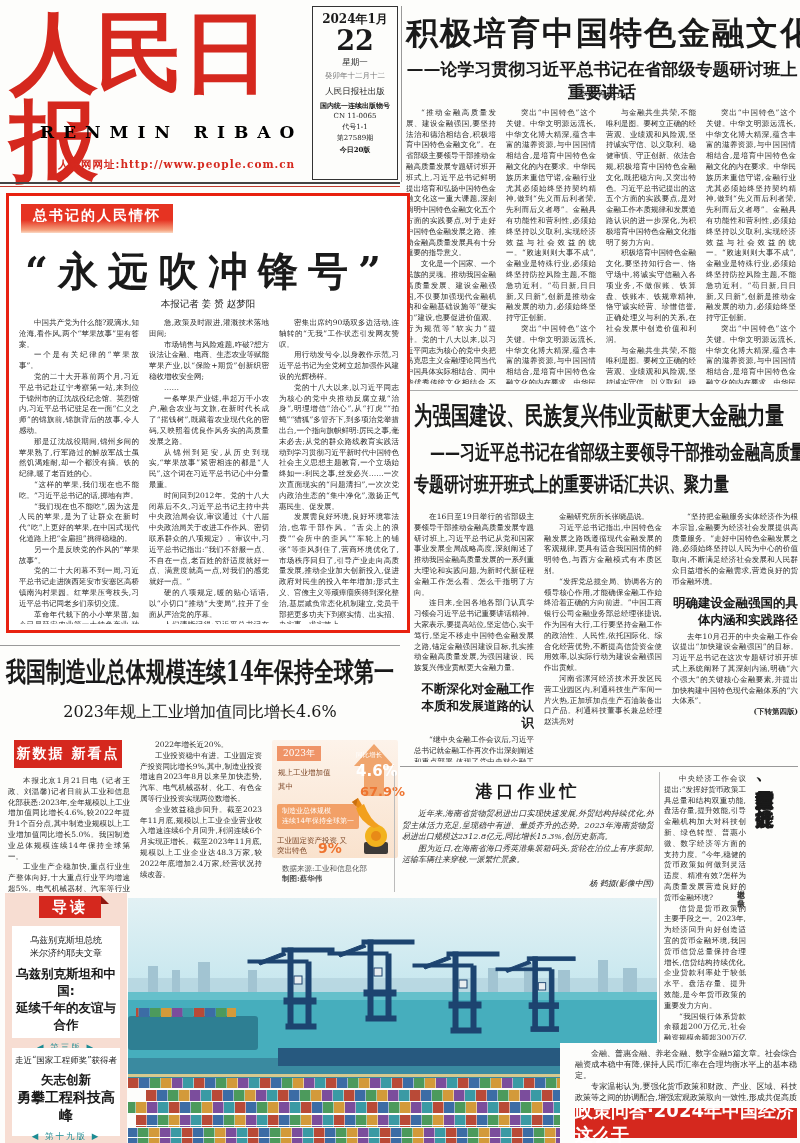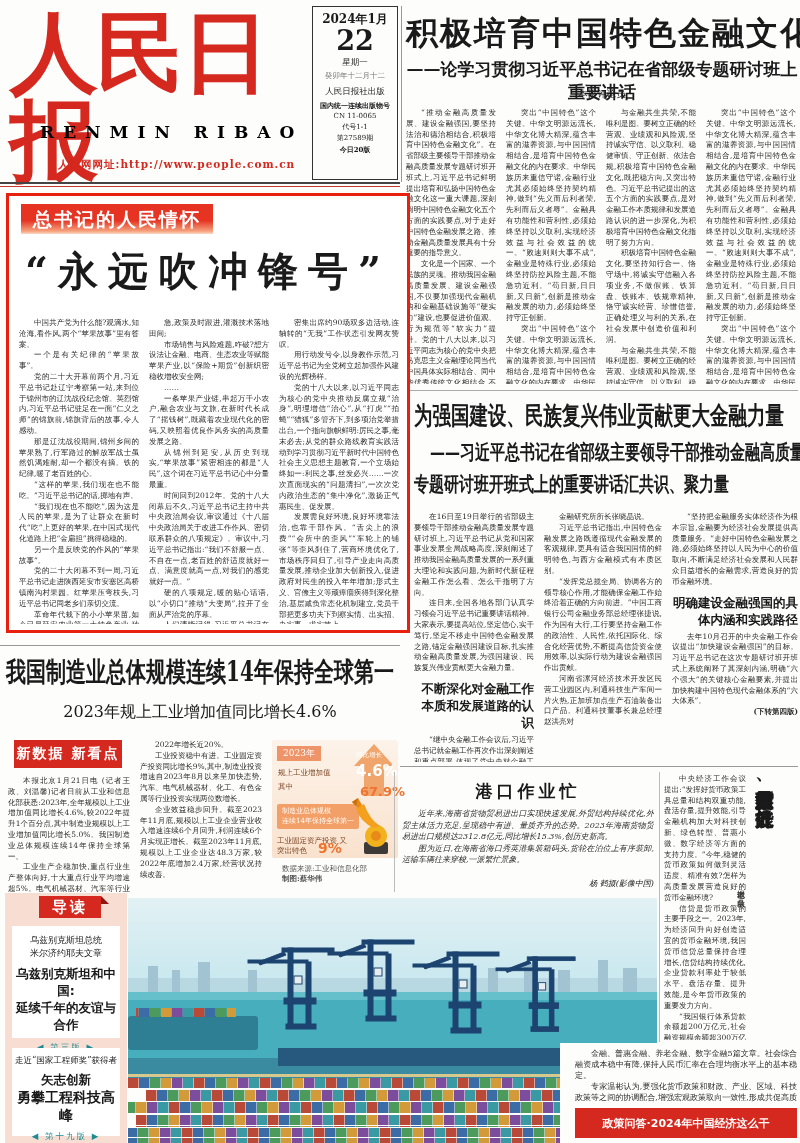--- a/index.html
+++ b/index.html
@@ -22,21 +22,21 @@
   .datebox .tiny{font-size:7px;line-height:11px;}
   
   .h-top{font-size:32px;font-weight:bold;letter-spacing:2px;white-space:nowrap;}
   .h-sub{font-weight:bold;}
   .byline{font-size:9.5px;text-align:center;color:#222;}
   .sect-sub{font-size:12.5px;font-weight:bold;text-align:right;line-height:17px;margin:6px 0 4px;}
   .stretch{display:inline-block;transform:scaleY(1.35);transform-origin:center top;white-space:nowrap;}
   
   .redbox{border:3px solid #e8210f;box-sizing:border-box;background:#fff;}
   .kicker{background:linear-gradient(#e63322 55%,#f5a07c 90%,#fbd9c5);color:#fff;font-weight:bold;
-          font-size:19px;letter-spacing:2px;padding:3px 12px 1px;display:inline-block;}
+          font-size:14px;letter-spacing:2px;padding:3px 12px 8px;display:inline-block;}
   .big-quote-head{font-size:40px;font-weight:bold;letter-spacing:10px;text-align:center;white-space:nowrap;}
   
   .red-badge{background:#d5281e;color:#fff;font-weight:bold;display:flex;align-items:center;justify-content:center;}
   
   .daodu{background:#f7ddd2;}
   .daodu-card{background:#fff;text-align:center;}
   .page-ref{color:#1c8c94;font-size:8.5px;letter-spacing:2px;}
   
   .info{background:linear-gradient(#fdf3ea,#f9e2cd);border-radius:2px;}
   .info .tag{background:#ef9468;color:#fff;font-size:9px;padding:1px 6px;display:inline-block;}
@@ -93,20 +93,21 @@
       <p>突出“中国特色”这个关键。中华文明源远流长,中华文化博大精深,蕴含丰富的滋养资源,与中国国情相结合,是培育中国特色金融文化的内在要求。中华民族历来重信守诺,金融行业尤其必须始终坚持契约精神,做到“先义而后利者荣,先利而后义者辱”。金融具有功能性和营利性,必须始终坚持以义取利,实现经济效益与社会效益的统一。“败速则则大事不成”,金融业是特殊行业,必须始终坚持防控风险主题,不能急功近利。“苟日新,日日新,又日新”,创新是推动金融发展的动力,必须始终坚持守正创新。</p>
       <p>突出“中国特色”这个关键。中华文明源远流长,中华文化博大精深,蕴含丰富的滋养资源,与中国国情相结合,是培育中国特色金融文化的内在要求。中华民族历来重信守诺,金融行业尤其必须始终坚持契约精神,做到“先义而后利者荣,先利而后义者辱”。金融具有功能性和营利性,必须始终坚持以义取利,实现经济效益与社会效益的统一。“败速则则大事不成”,金融业是特殊行业,必须始终坚持防控风险主题,不能急功近利。“苟日新,日日新,又日新”,创新是推动金融发展的动力,必须始终坚持守正创新。</p>
     </div>
   <div class="abs" style="left:410px;top:390px;width:388px;height:1px;background:#aaa;"></div>
 
   <div class="abs redbox" style="left:6px;top:193px;width:404px;height:440px;">
     <div class="abs" style="left:12px;top:8px;">
       <span class="kicker">总书记的人民情怀</span>
     </div>
     <div class="abs big-quote-head" style="left:0;top:48px;width:398px;">“永远吹冲锋号”</div>
+    <div class="abs byline" style="left:0;top:102px;width:398px;">本报记者 姜 赟 赵梦阳</div>
     <div class="abs body-col" style="left:10px;top:122px;width:120px;height:306px;">
         <p>中国共产党为什么能?观滴水,知沧海,看作风,两个“苹果故事”里有答案。</p>
         <p>一个是有关纪律的“苹果故事”。</p>
         <p>党的二十大开幕前两个月,习近平总书记赴辽宁考察第一站,来到位于锦州市的辽沈战役纪念馆。英烈馆内,习近平总书记驻足在一面“仁义之师”的锦旗前,锦旗背后的故事,令人感动。</p>
         <p>那是辽沈战役期间,锦州乡间的苹果熟了,行军路过的解放军战士虽然饥渴难耐,却一个都没有摘。铁的纪律,暖了老百姓的心。</p>
         <p>“这样的苹果,我们现在也不能吃。”习近平总书记的话,掷地有声。</p>
         <p>“我们现在也不能吃”,因为这是人民的苹果,是为了让群众在新时代“吃”上更好的苹果,在中国式现代化道路上把“金扁担”挑得稳稳的。</p>
         <p>另一个是反映党的作风的“苹果故事”。</p>
         <p>党的二十大闭幕不到一周,习近平总书记走进陕西延安市安塞区高桥镇南沟村果园。红苹果压弯枝头,习近平总书记同老乡们亲切交流。</p>
         <p>革命年代栽下的小小苹果苗,如今已是延安农业第一大特色产业,种植面积约占陕西的1/3、全国的1/9、世界的1/20,销往30多个国家和地区。</p>
@@ -304,15 +305,15 @@
       <p>“我国银行体系贷款余额超200万亿元,社会融资规模余额超300万亿元,盘活存量贷款、提升存量贷款使用效率、优化新增贷款投向,这三个方面对支撑经济增长同等重要。”中国人民银行相关负责人表示,下一阶段,货币政策将更加注重跨周期和逆周期调节,平衡好短期与长期、稳增长与防风险、内部均衡与外部均衡的关系,为稳定物价、促进经济增长创造良好的货币金融环境。</p>
     </div>
   <div class="abs vertical" style="left:752px;top:776px;height:282px;font-size:18.5px;font-weight:bold;font-family:'DejaVu Sans',sans-serif;">货币政策如何盘活存量、提升效能</div>
   <div class="abs vertical" style="left:734px;top:884px;height:110px;font-size:8px;color:#333;">本报记者 吴秋余</div>
 
   <div class="abs" style="left:560px;top:1043px;width:240px;height:100px;background:#fdfdfb;"></div>
   <div class="abs body-col" style="left:575px;top:1048px;width:222px;height:56px;font-size:8px;line-height:11px;">
       <p>金融、普惠金融、养老金融、数字金融5篇文章。社会综合融资成本稳中有降,保持人民币汇率在合理均衡水平上的基本稳定。</p>
       <p>专家温彬认为,要强化货币政策和财政、产业、区域、科技政策等之间的协调配合,增强宏观政策取向一致性,形成共促高质量发展的合力。</p>
     </div>
-  <div class="abs red-badge" style="left:575px;top:1108px;width:222px;height:30px;font-size:11px;font-family:'DejaVu Sans',sans-serif;">政策问答·2024年中国经济这么干</div>
+  <div class="abs red-badge" style="left:575px;top:1108px;width:222px;height:30px;font-size:18px;font-family:'DejaVu Sans',sans-serif;">政策问答·2024年中国经济这么干</div>
 
 </div>
 
 </body></html>

